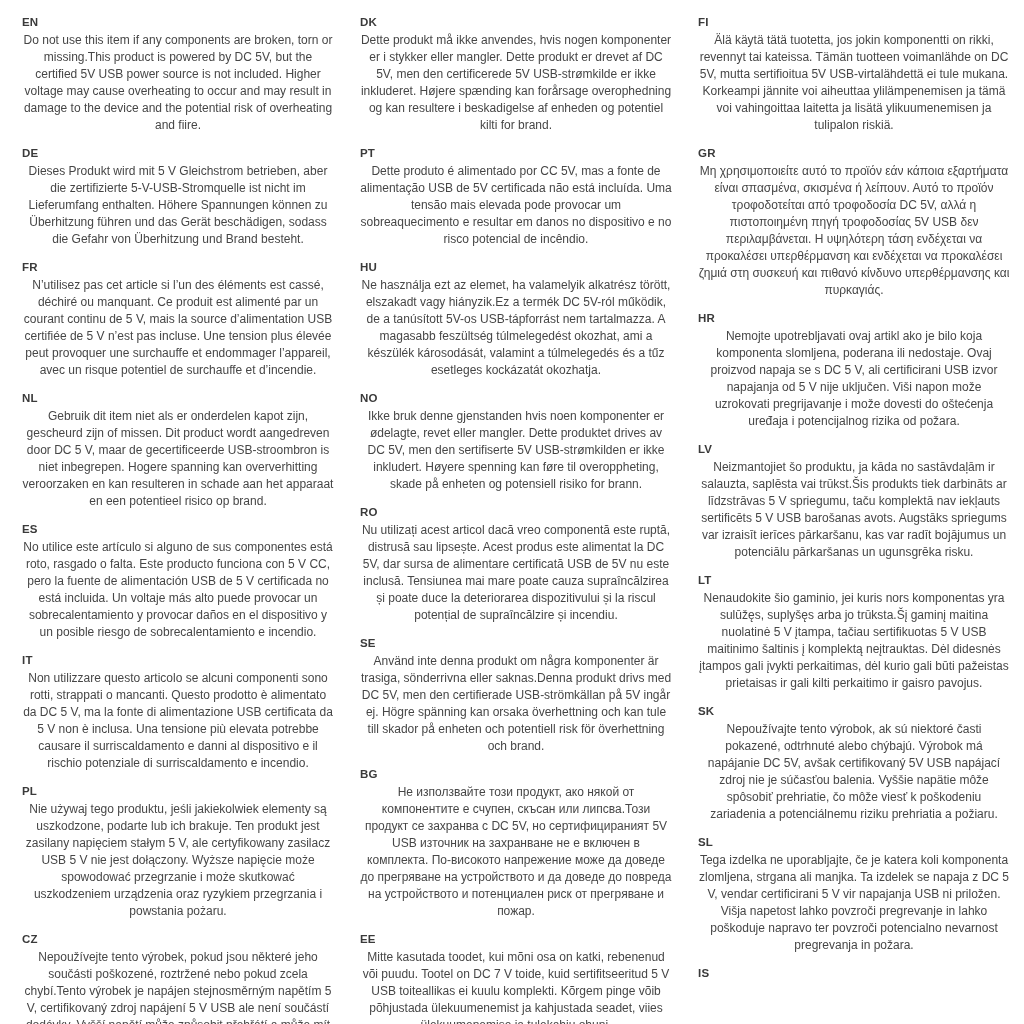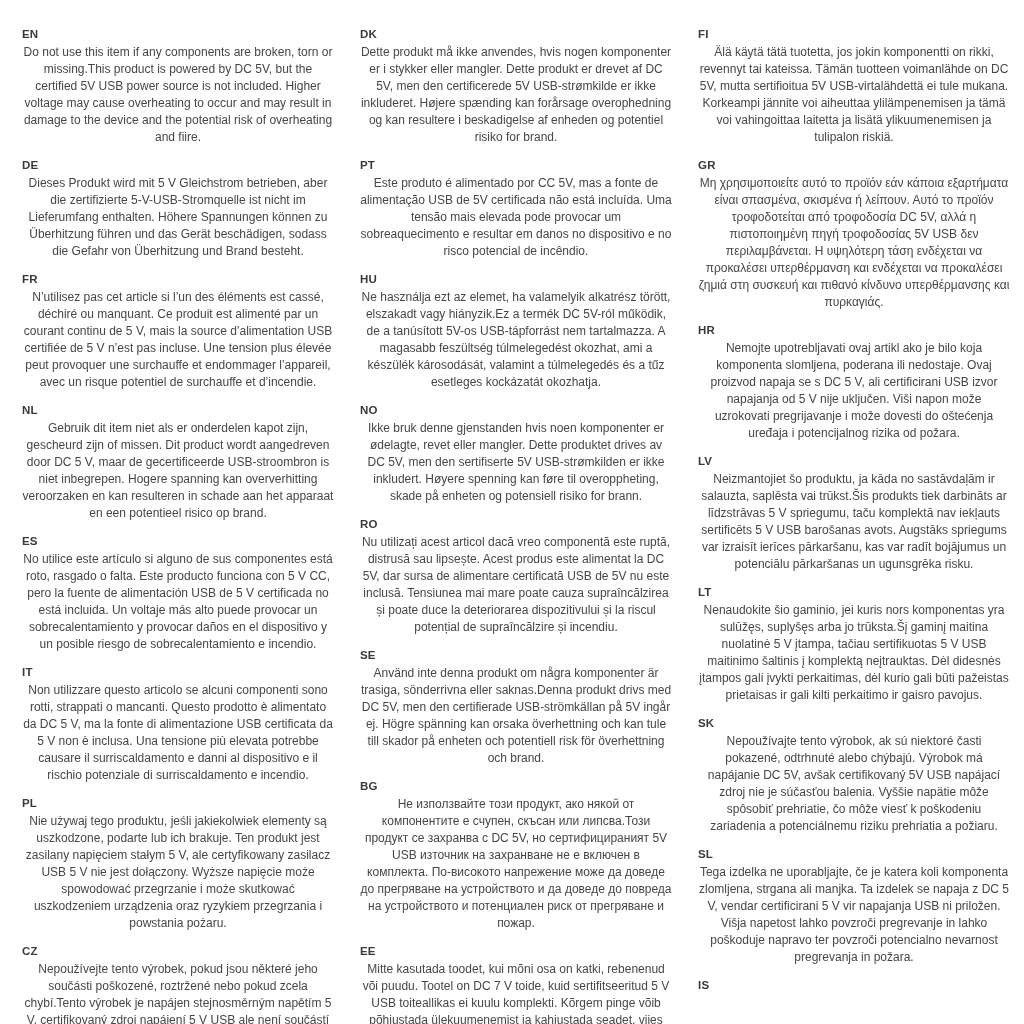--- a/index.html
+++ b/index.html
@@ -26,21 +26,20 @@
   }
   .section {
     margin-bottom: 13px;
   }
   .lang-code {
     font-size: 11.5px;
     font-weight: bold;
     color: #3a3a3a;
     margin-bottom: 4px;
     letter-spacing: 0.2px;
-    margin-top: 12px;
   }
   .lang-text {
     font-size: 12px;
     line-height: 17px;
     color: #464646;
     text-align: center;
   }
 </style>
 </head>
 <body>
@@ -76,25 +75,25 @@
         <div class="lang-text">Nie używaj tego produktu, jeśli jakiekolwiek elementy są uszkodzone, podarte lub ich brakuje. Ten produkt jest zasilany napięciem stałym 5 V, ale certyfikowany zasilacz USB 5 V nie jest dołączony. Wyższe napięcie może spowodować przegrzanie i może skutkować uszkodzeniem urządzenia oraz ryzykiem przegrzania i powstania pożaru.</div>
       </div>
       <div class="section">
         <div class="lang-code">CZ</div>
         <div class="lang-text">Nepoužívejte tento výrobek, pokud jsou některé jeho součásti poškozené, roztržené nebo pokud zcela chybí.Tento výrobek je napájen stejnosměrným napětím 5 V, certifikovaný zdroj napájení 5 V USB ale není součástí dodávky. Vyšší napětí může způsobit přehřátí a může mít za následek poškození zařízení a vést k potenciálnímu riziku přehřátí a požáru.</div>
       </div>
     </div>
   <div class="column">
       <div class="section">
         <div class="lang-code">DK</div>
-        <div class="lang-text">Dette produkt må ikke anvendes, hvis nogen komponenter er i stykker eller mangler. Dette produkt er drevet af DC 5V, men den certificerede 5V USB-strømkilde er ikke inkluderet. Højere spænding kan forårsage overophedning og kan resultere i beskadigelse af enheden og potentiel risiko for brand.</div>
+        <div class="lang-text">Dette produkt må ikke anvendes, hvis nogen komponenter er i stykker eller mangler. Dette produkt er drevet af DC 5V, men den certificerede 5V USB-strømkilde er ikke inkluderet. Højere spænding kan forårsage overophedning og kan resultere i beskadigelse af enheden og potentiel kilti for brand.</div>
       </div>
       <div class="section">
         <div class="lang-code">PT</div>
-        <div class="lang-text">Este produto é alimentado por CC 5V, mas a fonte de alimentação USB de 5V certificada não está incluída. Uma tensão mais elevada pode provocar um sobreaquecimento e resultar em danos no dispositivo e no risco potencial de incêndio.</div>
+        <div class="lang-text">Dette produto é alimentado por CC 5V, mas a fonte de alimentação USB de 5V certificada não está incluída. Uma tensão mais elevada pode provocar um sobreaquecimento e resultar em danos no dispositivo e no risco potencial de incêndio.</div>
       </div>
       <div class="section">
         <div class="lang-code">HU</div>
         <div class="lang-text">Ne használja ezt az elemet, ha valamelyik alkatrész törött, elszakadt vagy hiányzik.Ez a termék DC 5V-ról működik, de a tanúsított 5V-os USB-tápforrást nem tartalmazza. A magasabb feszültség túlmelegedést okozhat, ami a készülék károsodását, valamint a túlmelegedés és a tűz esetleges kockázatát okozhatja.</div>
       </div>
       <div class="section">
         <div class="lang-code">NO</div>
         <div class="lang-text">Ikke bruk denne gjenstanden hvis noen komponenter er ødelagte, revet eller mangler. Dette produktet drives av DC 5V, men den sertifiserte 5V USB-strømkilden er ikke inkludert. Høyere spenning kan føre til overoppheting, skade på enheten og potensiell risiko for brann.</div>
       </div>
       <div class="section">

